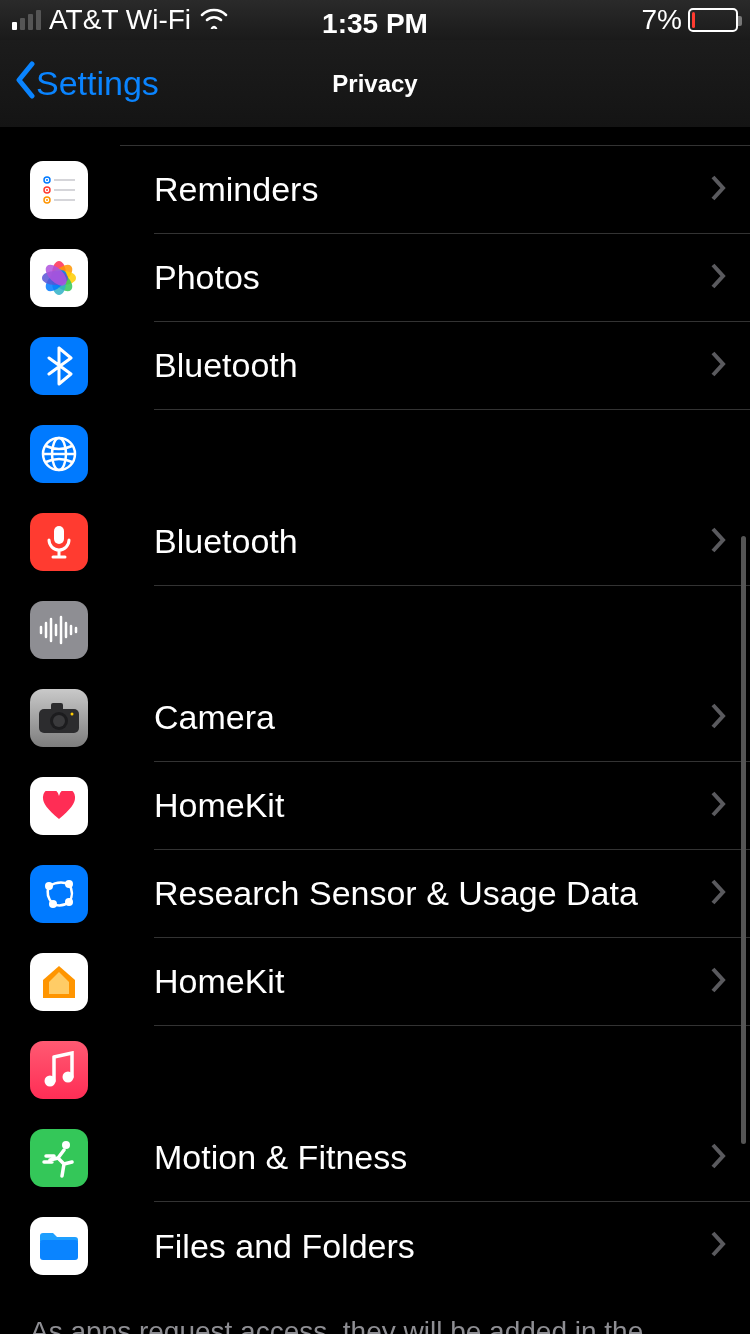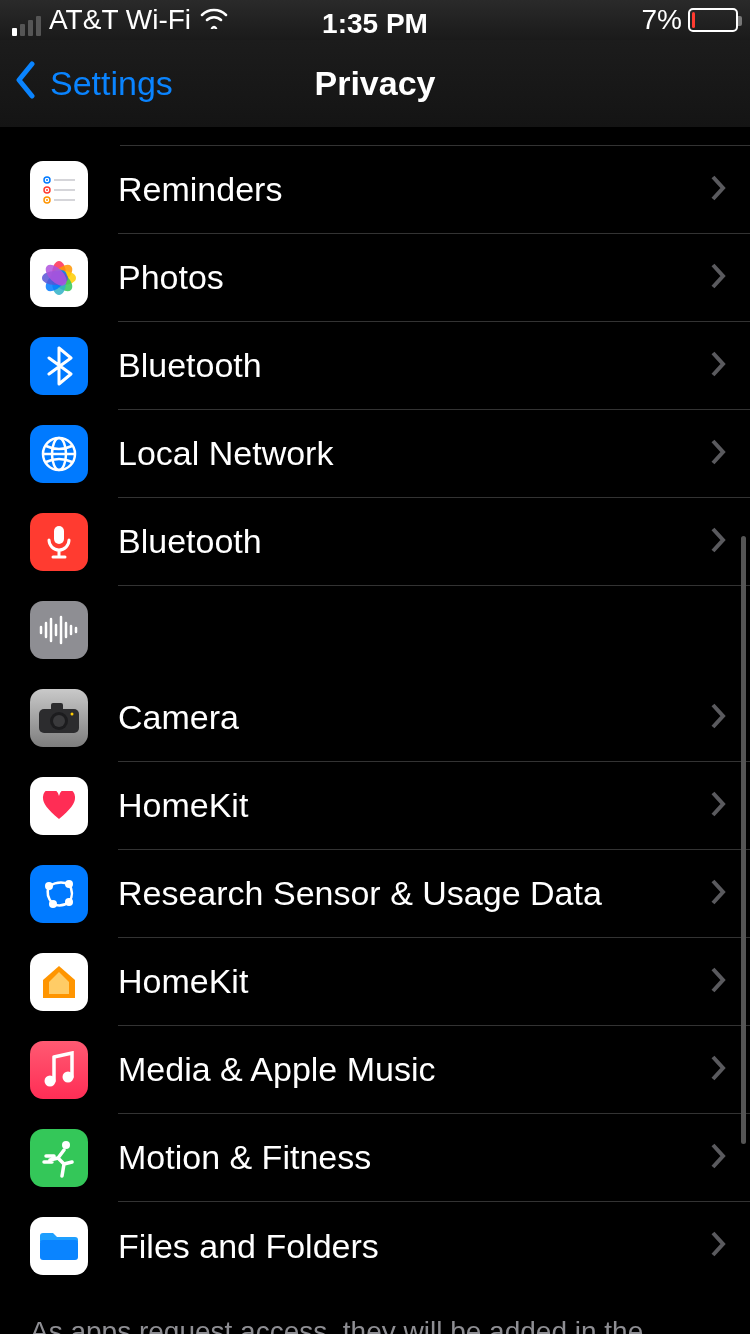--- a/index.html
+++ b/index.html
@@ -13,21 +13,21 @@
     position: relative;
   }
   .status-bar {
     height: 40px;
     display: flex;
     align-items: center;
     padding: 0 12px;
     font-size: 28px;
     background: linear-gradient(180deg,#2a2a2a 0%, #1a1a1a 100%);
   }
-  .status-left { display: flex; gap: 8px; flex:1;}
+  .status-left { display: flex; align-items: center; gap: 8px; flex:1;}
   .status-center { flex:1; text-align:center; font-weight:600;margin-top:8px;}
   .status-right { flex:1; display:flex; justify-content:flex-end; align-items:center; gap:6px;}
   .signal-bars { display:inline-flex; align-items:flex-end; gap:3px; }
   .signal-bars span { width:5px; background:#555; display:inline-block; border-radius:1px;}
   .signal-bars span:nth-child(1){height:8px;background:#fff;}
   .signal-bars span:nth-child(2){height:12px;}
   .signal-bars span:nth-child(3){height:16px;}
   .signal-bars span:nth-child(4){height:20px;}
   .wifi-icon { width:30px; height:22px; }
   .battery {
@@ -44,35 +44,36 @@
   }
   .nav-bar {
     height: 88px;
     display:flex; align-items:center;
     background: linear-gradient(180deg,#1c1c1c 0%, #141414 100%);
     position:relative;
     border-bottom: 1px solid #000;
   }
   .back-btn {
     display:flex; align-items:center; color:#0a84ff; font-size:34px;
-    padding-left:14px; gap:14px;
+    padding-left:14px; gap:0;
   }
   .back-chevron svg{width:22px;height:38px;}
   .nav-title {
     position:absolute; left:0; right:0; text-align:center;
-    font-size:34px; font-weight:600; pointer-events:none;
+    font-size:24px; font-weight:600; pointer-events:none;
   }
   .content {
     position:absolute; top:128px; left:0; right:0; bottom:0;
     overflow:hidden;
   }
   .list { padding-left:30px; }
   .row {
     display:flex; align-items:center; height:88px;
     position:relative;
+    gap:36px;
   }
   .partial-top { height:18px; border-bottom:1px solid #333; margin-left:90px;}
   .icon-wrap {
     width:58px; height:58px; border-radius:13px; flex-shrink:0;
     display:flex; align-items:center; justify-content:center;
     margin-right:30px;
   }
   .row-body{
     flex:1; height:100%; display:flex; align-items:center;
     border-bottom:1px solid #333; padding-right:24px;
@@ -204,26 +205,20 @@
 
     <div class="row">
       <div class="icon-wrap bg-blue">
         <svg width="40" height="40" viewBox="0 0 40 40">
           <circle cx="20" cy="20" r="16" stroke="#fff" stroke-width="2.5" fill="none"></circle>
           <ellipse cx="20" cy="20" rx="7" ry="16" stroke="#fff" stroke-width="2.5" fill="none"></ellipse>
           <line x1="4" y1="20" x2="36" y2="20" stroke="#fff" stroke-width="2.5"></line>
           <path d="M7 12 Q20 18 33 12 M7 28 Q20 22 33 28" stroke="#fff" stroke-width="2.5" fill="none"></path>
         </svg>
       </div>
-      <div class="row-body">
-        <span class="row-label">Local Network</span>
-        <span class="chevron"><svg viewBox="0 0 16 28">
-              <path d="M3 3 L13 14 L3 25"></path>
-            </svg></span>
-      </div>
     </div>
 
     <div class="row">
       <div class="icon-wrap bg-red">
         <svg width="30" height="40" viewBox="0 0 30 40">
           <rect x="10" y="4" width="10" height="18" rx="5" fill="#fff"></rect>
           <path d="M5 18 a10 10 0 0 0 20 0" stroke="#fff" stroke-width="3" fill="none" stroke-linecap="round"></path>
           <line x1="15" y1="28" x2="15" y2="34" stroke="#fff" stroke-width="3"></line>
           <line x1="9" y1="35" x2="21" y2="35" stroke="#fff" stroke-width="3" stroke-linecap="round"></line>
         </svg>
@@ -319,26 +314,20 @@
     </div>
 
     <div class="row">
       <div class="icon-wrap bg-pink" style="background:linear-gradient(180deg,#ff5a72 0%, #ff2d55 100%);">
         <svg width="34" height="38" viewBox="0 0 34 38">
           <path d="M12 6 L30 2 L30 26 M12 6 L12 30" stroke="#fff" stroke-width="3.5" fill="none" stroke-linecap="round"></path>
           <circle cx="8" cy="30" r="5.5" fill="#fff"></circle>
           <circle cx="26" cy="26" r="5.5" fill="#fff"></circle>
         </svg>
       </div>
-      <div class="row-body">
-        <span class="row-label">Media &amp; Apple Music</span>
-        <span class="chevron"><svg viewBox="0 0 16 28">
-              <path d="M3 3 L13 14 L3 25"></path>
-            </svg></span>
-      </div>
     </div>
 
     <div class="row">
       <div class="icon-wrap bg-green">
         <svg width="38" height="40" viewBox="0 0 38 40">
           <circle cx="26" cy="7" r="4" fill="#fff"></circle>
           <path d="M24 12 L18 20 L24 26 L22 38 M18 20 L10 22 M24 26 L32 24 M14 18 L6 18 M12 24 L4 24" stroke="#fff" stroke-width="3.5" fill="none" stroke-linecap="round" stroke-linejoin="round"></path>
         </svg>
       </div>
       <div class="row-body">

